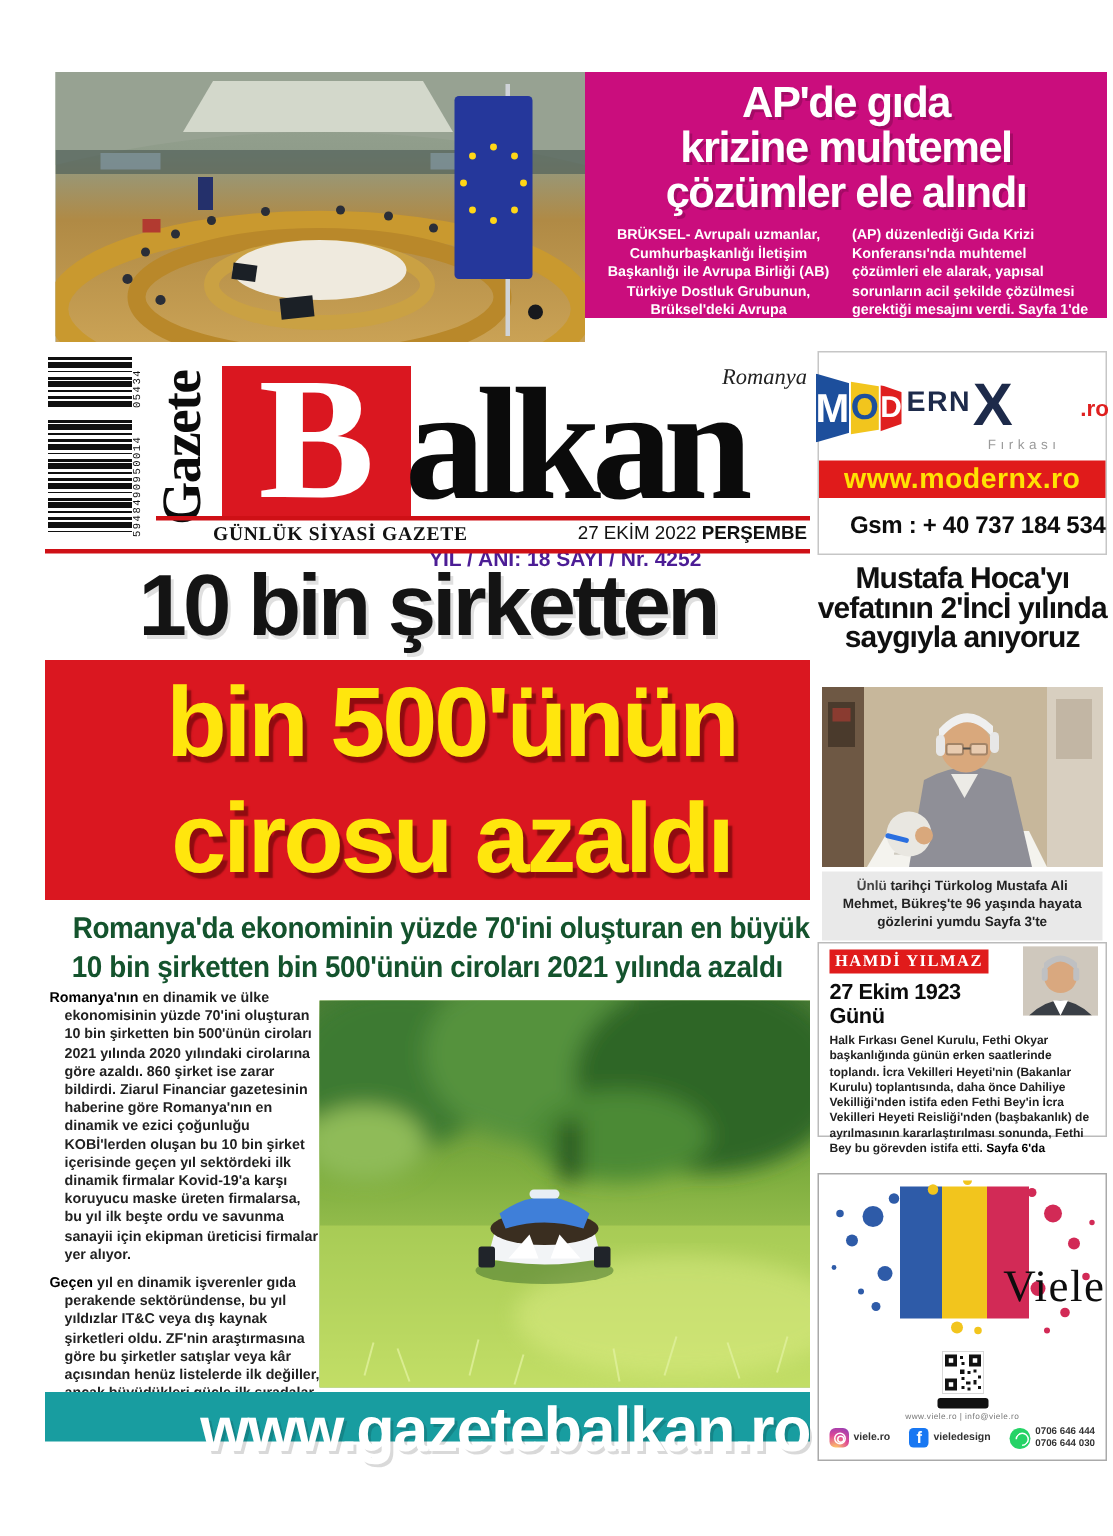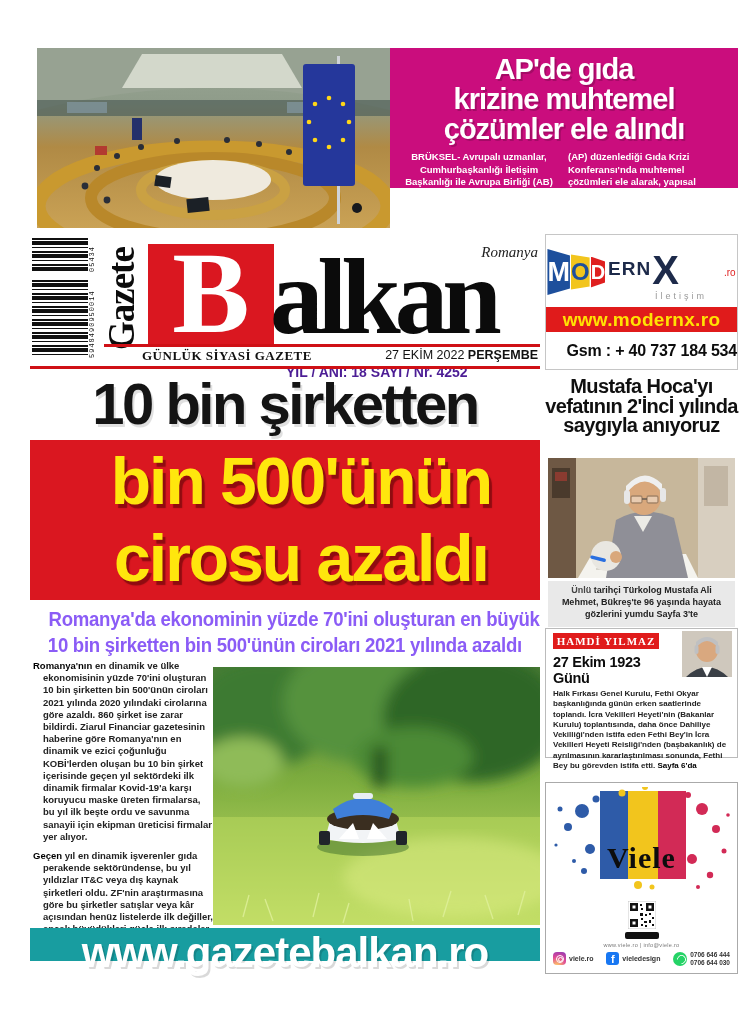--- a/index.html
+++ b/index.html
@@ -1,21 +1,21 @@
 <!DOCTYPE html>
 <html><head>
 <meta charset="utf-8">
 <style>
   html,body{margin:0;padding:0;background:#ffffff;}
   .page{position:relative;width:742px;height:1024px;background:#fff;overflow:hidden;
         font-family:"Liberation Sans",sans-serif;color:#111;}
   .abs{position:absolute;}
 
   
-  .topstory{left:390px;top:48px;width:348px;height:140px;background:#ca0d7d;color:#fff;box-sizing:border-box;padding:6px 8px 0;}
+  .topstory{left:390px;top:48px;width:348px;height:164px;background:#ca0d7d;color:#fff;box-sizing:border-box;padding:6px 8px 0;}
   .topstory-head{text-align:center;font-weight:bold;font-size:29px;line-height:30px;letter-spacing:-1px;
                  text-shadow:2px 2px 0 rgba(0,0,0,.18);}
   .topstory-cols{display:flex;gap:8px;margin-top:7px;}
   .topstory-col{flex:1;font-size:9.5px;font-weight:bold;line-height:12.5px;}
   .topstory-col.c1{text-align:center;}
 
   
   .photo-parliament{left:37px;top:48px;width:353px;height:180px;background:#8f9c8a;}
   .photo-parliament svg{display:block;}
 
@@ -48,47 +48,47 @@
 
   
   .modernx{left:545px;top:234px;width:193px;height:136px;border:1px solid #c6c6c6;background:#fff;box-sizing:border-box;}
   .mx-logo{position:relative;height:58px;margin:8px 8px 0;display:flex;align-items:center;justify-content:center;}
   .mx-flag{display:flex;align-items:center;justify-content:center;font-weight:bold;margin-right:1px;}
   .mx-flag.m{width:27px;height:46px;background:#1d4f9c;color:#fff;font-size:27px;clip-path:polygon(0 0,100% 14%,100% 86%,0 100%);}
   .mx-flag.o{width:24px;height:38px;background:#f2c51d;color:#1d4f9c;font-size:24px;clip-path:polygon(0 4%,100% 12%,100% 88%,0 96%);}
   .mx-flag.d{width:21px;height:31px;background:#df1f1f;color:#fff;font-size:20px;clip-path:polygon(0 0,100% 16%,100% 84%,0 100%);}
   .mx-ern{color:#1d2a4a;font-weight:bold;font-size:19px;letter-spacing:1px;margin:0 1px 6px 2px;}
   .mx-x{color:#1d2a4a;font-weight:bold;font-size:40px;line-height:36px;margin-bottom:4px;}
-  .mx-tld{color:#df1f1f;font-weight:normal;font-size:10px;vertical-align:top;margin-left:45px;}
+  .mx-tld{color:#df1f1f;font-weight:bold;font-size:15px;vertical-align:top;margin-left:45px;}
   .mx-country{position:absolute;right:22px;bottom:0;color:#9a9a9a;font-size:9px;letter-spacing:3px;}
   .mx-band{margin-top:6px;height:25px;background:#e01b1b;display:flex;align-items:center;justify-content:center;
            color:#ffe203;font-weight:bold;font-size:19px;letter-spacing:.3px;}
   .mx-gsm{margin-top:10px;text-align:right;font-weight:bold;font-size:16px;letter-spacing:-.2px;color:#0c0c0c;}
 
   
   .kicker{left:30px;top:372px;width:510px;text-align:center;font-weight:bold;font-size:58px;line-height:64px;
           letter-spacing:-2.5px;color:#141414;text-shadow:2px 3px 0 rgba(0,0,0,.12);white-space:nowrap;}
   .redbox{left:30px;top:440px;width:510px;height:160px;background:#da1720;text-align:center;}
   .redbox .yl{display:block;font-weight:bold;font-size:66px;line-height:77px;letter-spacing:-2px;color:#ffe60d;
               text-shadow:3px 4px 1px rgba(70,0,0,.5);white-space:nowrap;margin-left:32px;}
   .redbox .yl.first{margin-top:3px;}
-  .subhead{left:30px;top:606px;width:510px;text-align:center;color:#8b5cf6;}
+  .subhead{left:30px;top:606px;width:510px;text-align:center;color:#14532d;}
   .subhead span{display:inline-block;font-weight:bold;font-size:20px;line-height:26px;letter-spacing:-.3px;
                 transform:scaleX(.93);transform-origin:50% 50%;white-space:nowrap;}
 
   
   .bodycol{left:33px;top:660px;width:180px;font-size:9.5px;font-weight:bold;line-height:12.2px;color:#222;}
   .bodycol p{margin:0 0 7px;padding-left:10px;text-indent:-10px;}
   .bodycol b{color:#000;}
 
   
   .photo-lawn{left:213px;top:667px;width:327px;height:258px;background:#7fae3f;}
 
   
-  .siteband{left:30px;top:928px;width:510px;height:33px;background:#189da0;color:#fff;text-align:center;
+  .siteband{left:30px;top:928px;width:510px;height:33px;background:#189da0;color:#fff;text-align:right;
             font-weight:bold;font-size:42px;line-height:49px;letter-spacing:-1px;text-shadow:2px 2px 0 rgba(0,0,0,.15);}
 
   
   .mustafa-head{left:545px;top:377px;width:193px;text-align:center;font-weight:bold;font-size:20px;line-height:19.5px;
                 letter-spacing:-.6px;color:#101010;}
   .photo-mustafa{left:548px;top:458px;width:187px;height:120px;background:#c7b79b;}
   .mustafa-caption{left:548px;top:581px;width:187px;height:46px;background:#e9e9e9;box-sizing:border-box;
                    padding:3px 5px;font-size:9px;font-weight:bold;line-height:12px;color:#222;text-align:center;}
   .mustafa-caption .n{font-weight:normal;font-weight:bold;color:#444;}
 
@@ -97,22 +97,22 @@
   .hamdi-banner{width:106px;height:16px;background:#e01b1b;color:#fff;font-family:"Liberation Serif",serif;
                 font-weight:bold;font-size:11px;letter-spacing:1px;display:flex;align-items:center;justify-content:center;}
   .hamdi-portrait{float:right;width:50px;height:46px;margin:-2px -2px 3px 5px;background:#cfc8bd;}
   .hamdi-title{font-weight:bold;font-size:14.5px;letter-spacing:-.3px;margin:5px 0 3px;color:#0c0c0c;}
   .hamdi-body{font-size:8px;font-weight:bold;line-height:10.3px;color:#222;}
   .hamdi-body b{color:#000;}
 
   
   .viele{left:545px;top:782px;width:193px;height:192px;border:1px solid #aaa;background:#fff;box-sizing:border-box;overflow:hidden;}
   .viele-splash{position:absolute;left:4px;top:4px;}
-  .viele-brand{position:absolute;left:0;top:58px;width:100%;text-align:center;font-family:"Liberation Serif",serif;
-               font-weight:bold;font-size:30px;letter-spacing:1px;color:#0d0d0d;}
+  .viele-brand{position:absolute;left:0;top:58px;width:100%;text-align:right;font-family:"Liberation Serif",serif;
+               font-weight:normal;font-size:30px;letter-spacing:1px;color:#0d0d0d;}
   .viele-qr{position:absolute;left:50%;top:118px;margin-left:-14px;}
   .viele-pill{position:absolute;left:50%;top:149px;margin-left:-17px;width:34px;height:7px;background:#111;border-radius:2px;}
   .viele-web{position:absolute;left:0;top:159px;width:100%;text-align:center;font-size:5.5px;color:#777;letter-spacing:.3px;}
   .viele-icons{position:absolute;left:7px;right:7px;bottom:7px;display:flex;justify-content:space-between;align-items:center;}
   .vi-group{display:flex;align-items:center;gap:3px;}
   .vi-label{font-size:7px;font-weight:bold;color:#333;}
   .vi-phones{font-size:6.5px;font-weight:bold;color:#333;line-height:7.5px;}
   .ico-ig{width:13px;height:13px;border-radius:4px;background:radial-gradient(circle at 30% 110%,#fdc468 8%,#df4996 55%,#8a3ab9 100%);position:relative;}
   .ico-ig::before{content:"";position:absolute;inset:2.5px;border:1.4px solid #fff;border-radius:4px;}
   .ico-ig::after{content:"";position:absolute;left:4.6px;top:4.6px;width:3.8px;height:3.8px;border:1.3px solid #fff;border-radius:50%;}
@@ -210,21 +210,21 @@
   </div>
 
   <div class="abs modernx">
     <div class="mx-logo">
       <span class="mx-flag m">M</span>
       <span class="mx-flag o">O</span>
       <span class="mx-flag d">D</span>
       <span class="mx-ern">ERN</span>
       <span class="mx-x">X</span>
       <span class="mx-tld">.ro</span>
-      <span class="mx-country">İletişim</span>
+      <span class="mx-country">Fırkası</span>
     </div>
     <div class="mx-band">www.modernx.ro</div>
     <div class="mx-gsm">Gsm : + 40 737 184 534</div>
   </div>
 
   <div class="abs kicker">10 bin şirketten</div>
   <div class="abs redbox">
     <span class="yl first">bin 500'ünün</span>
     <span class="yl">cirosu azaldı</span>
   </div>

